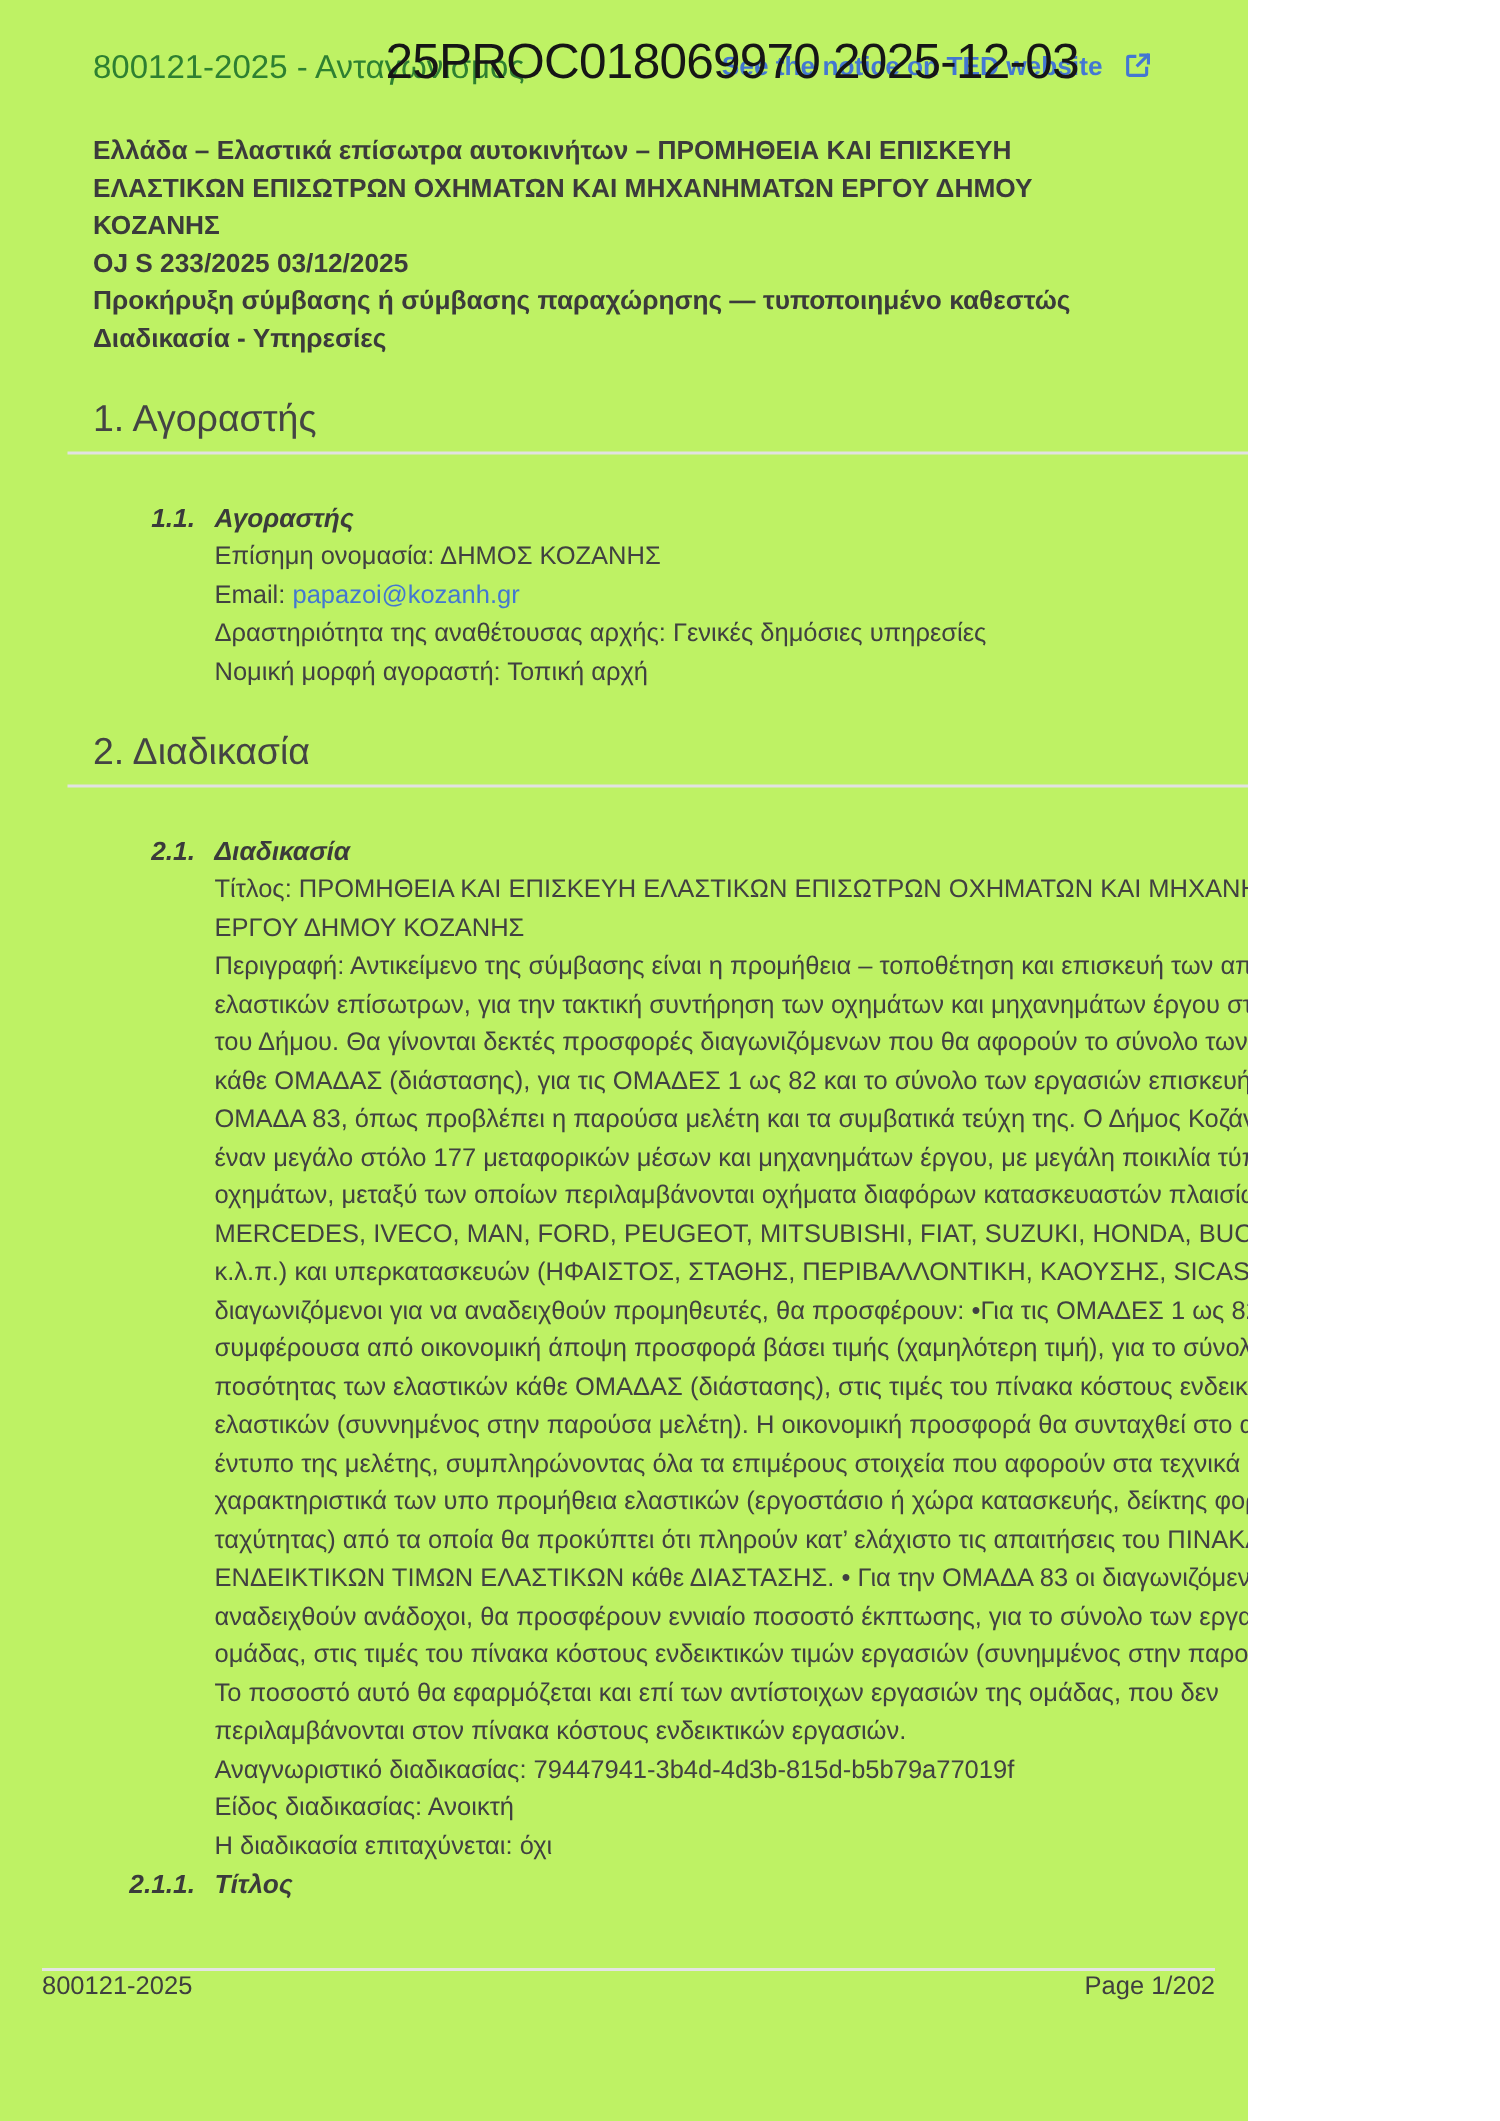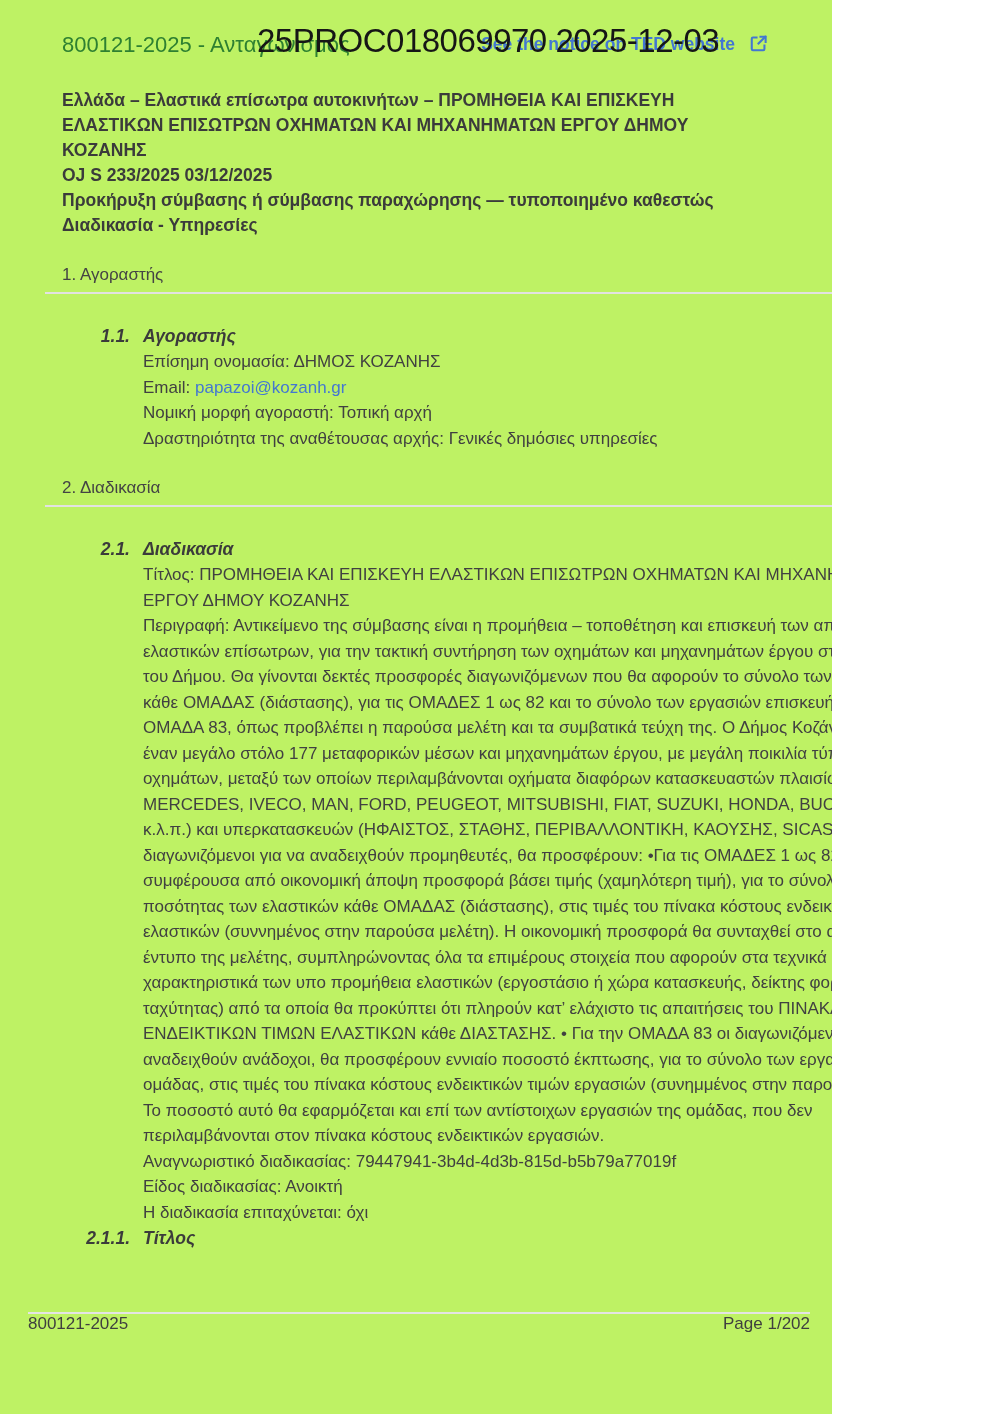--- a/index.html
+++ b/index.html
@@ -37,21 +37,21 @@
   
   .summary {
     margin: 10px 62px 0 62px;
     font-weight: bold; font-size: 17.5px; line-height: 25px;
     color: #3b3b3b;
   }
   .summary .sum-title { max-width: 835px; }
   
   .section-heading {
     margin: 27px 0 0 62px;
-    font-size: 17px; color: #444444;
+    font-size: 25px; color: #444444;
   }
   .section-divider {
     margin: 7px 0 0 45px;
     width: 895px; border-top: 2px solid #e2e2e2;
   }
   .subsection {
     display: flex; margin: 29px 0 0 62px; font-style: italic;
   }
   .sub-num {
     width: 68px; text-align: right; margin-right: 13px;
@@ -103,22 +103,22 @@
   <div class="section-heading">1. Αγοραστής</div>
   <div class="section-divider"></div>
 
   <div class="subsection">
     <div class="sub-num">1.1.</div>
     <div class="sub-title">Αγοραστής</div>
   </div>
   <div class="sub-body">
     <div class="field">Επίσημη ονομασία: ΔΗΜΟΣ ΚΟΖΑΝΗΣ</div>
     <div class="field"><span>Email: </span><a class="link">papazoi@kozanh.gr</a></div>
+    <div class="field">Δραστηριότητα της αναθέτουσας αρχής: Γενικές δημόσιες υπηρεσίες</div>
     <div class="field">Νομική μορφή αγοραστή: Τοπική αρχή</div>
-    <div class="field">Δραστηριότητα της αναθέτουσας αρχής: Γενικές δημόσιες υπηρεσίες</div>
   </div>
 
   <div class="section-heading">2. Διαδικασία</div>
   <div class="section-divider"></div>
 
   <div class="subsection">
     <div class="sub-num">2.1.</div>
     <div class="sub-title">Διαδικασία</div>
   </div>
   <div class="sub-body">

